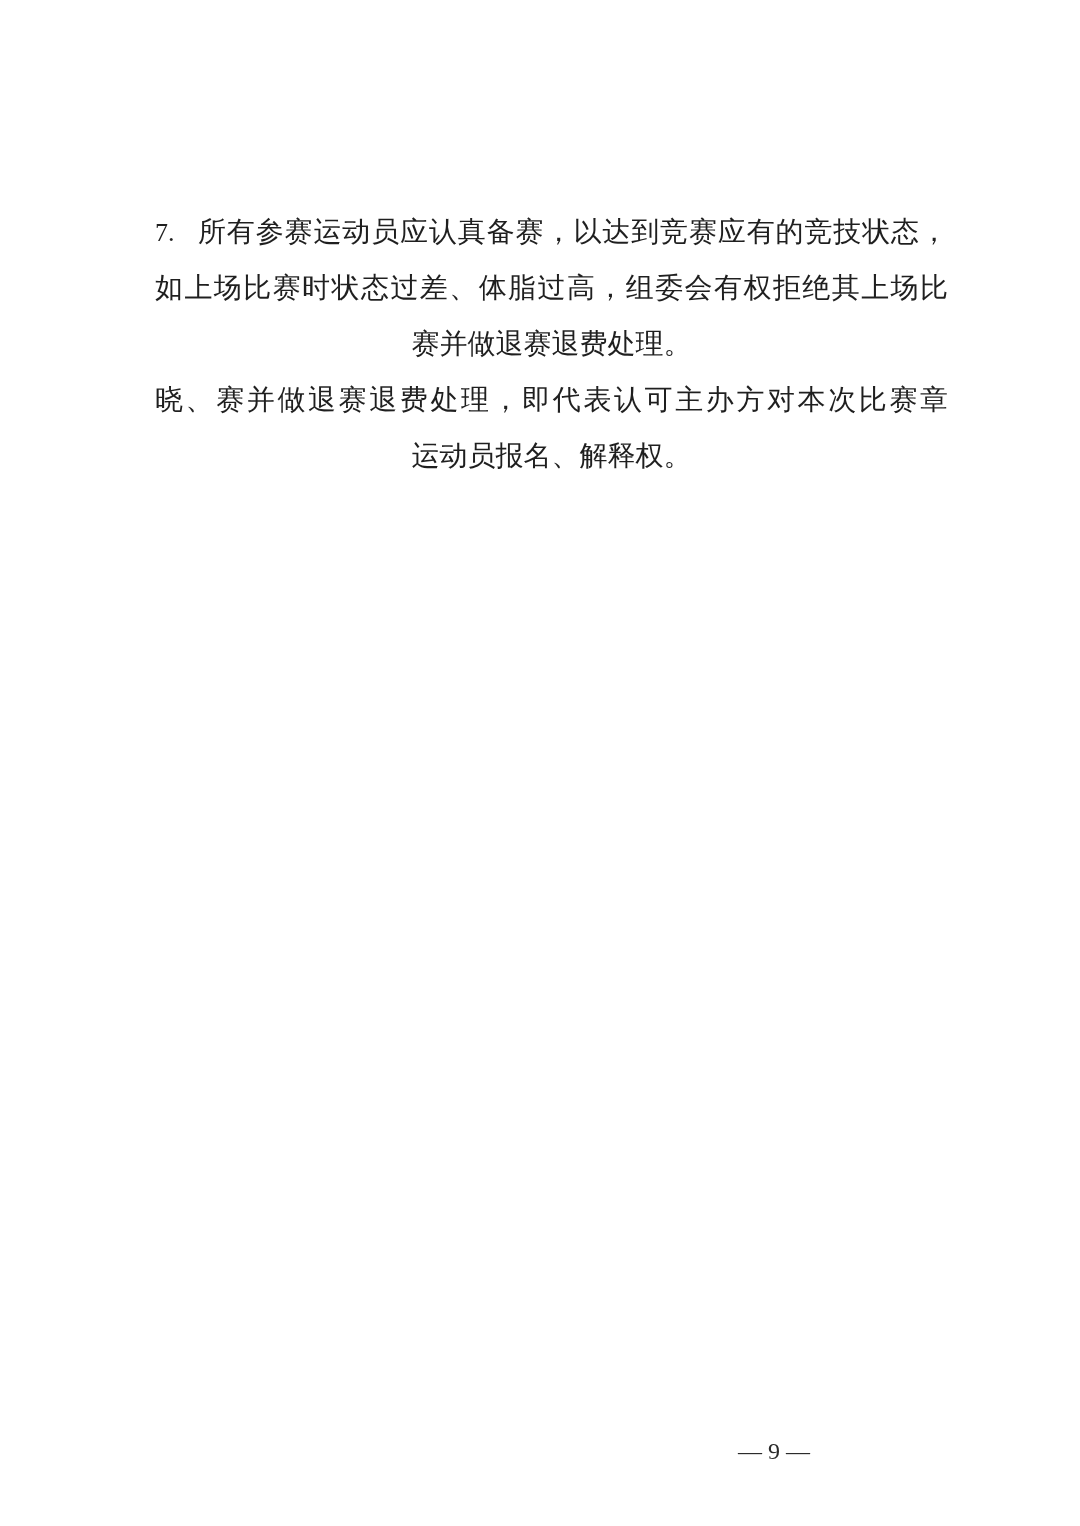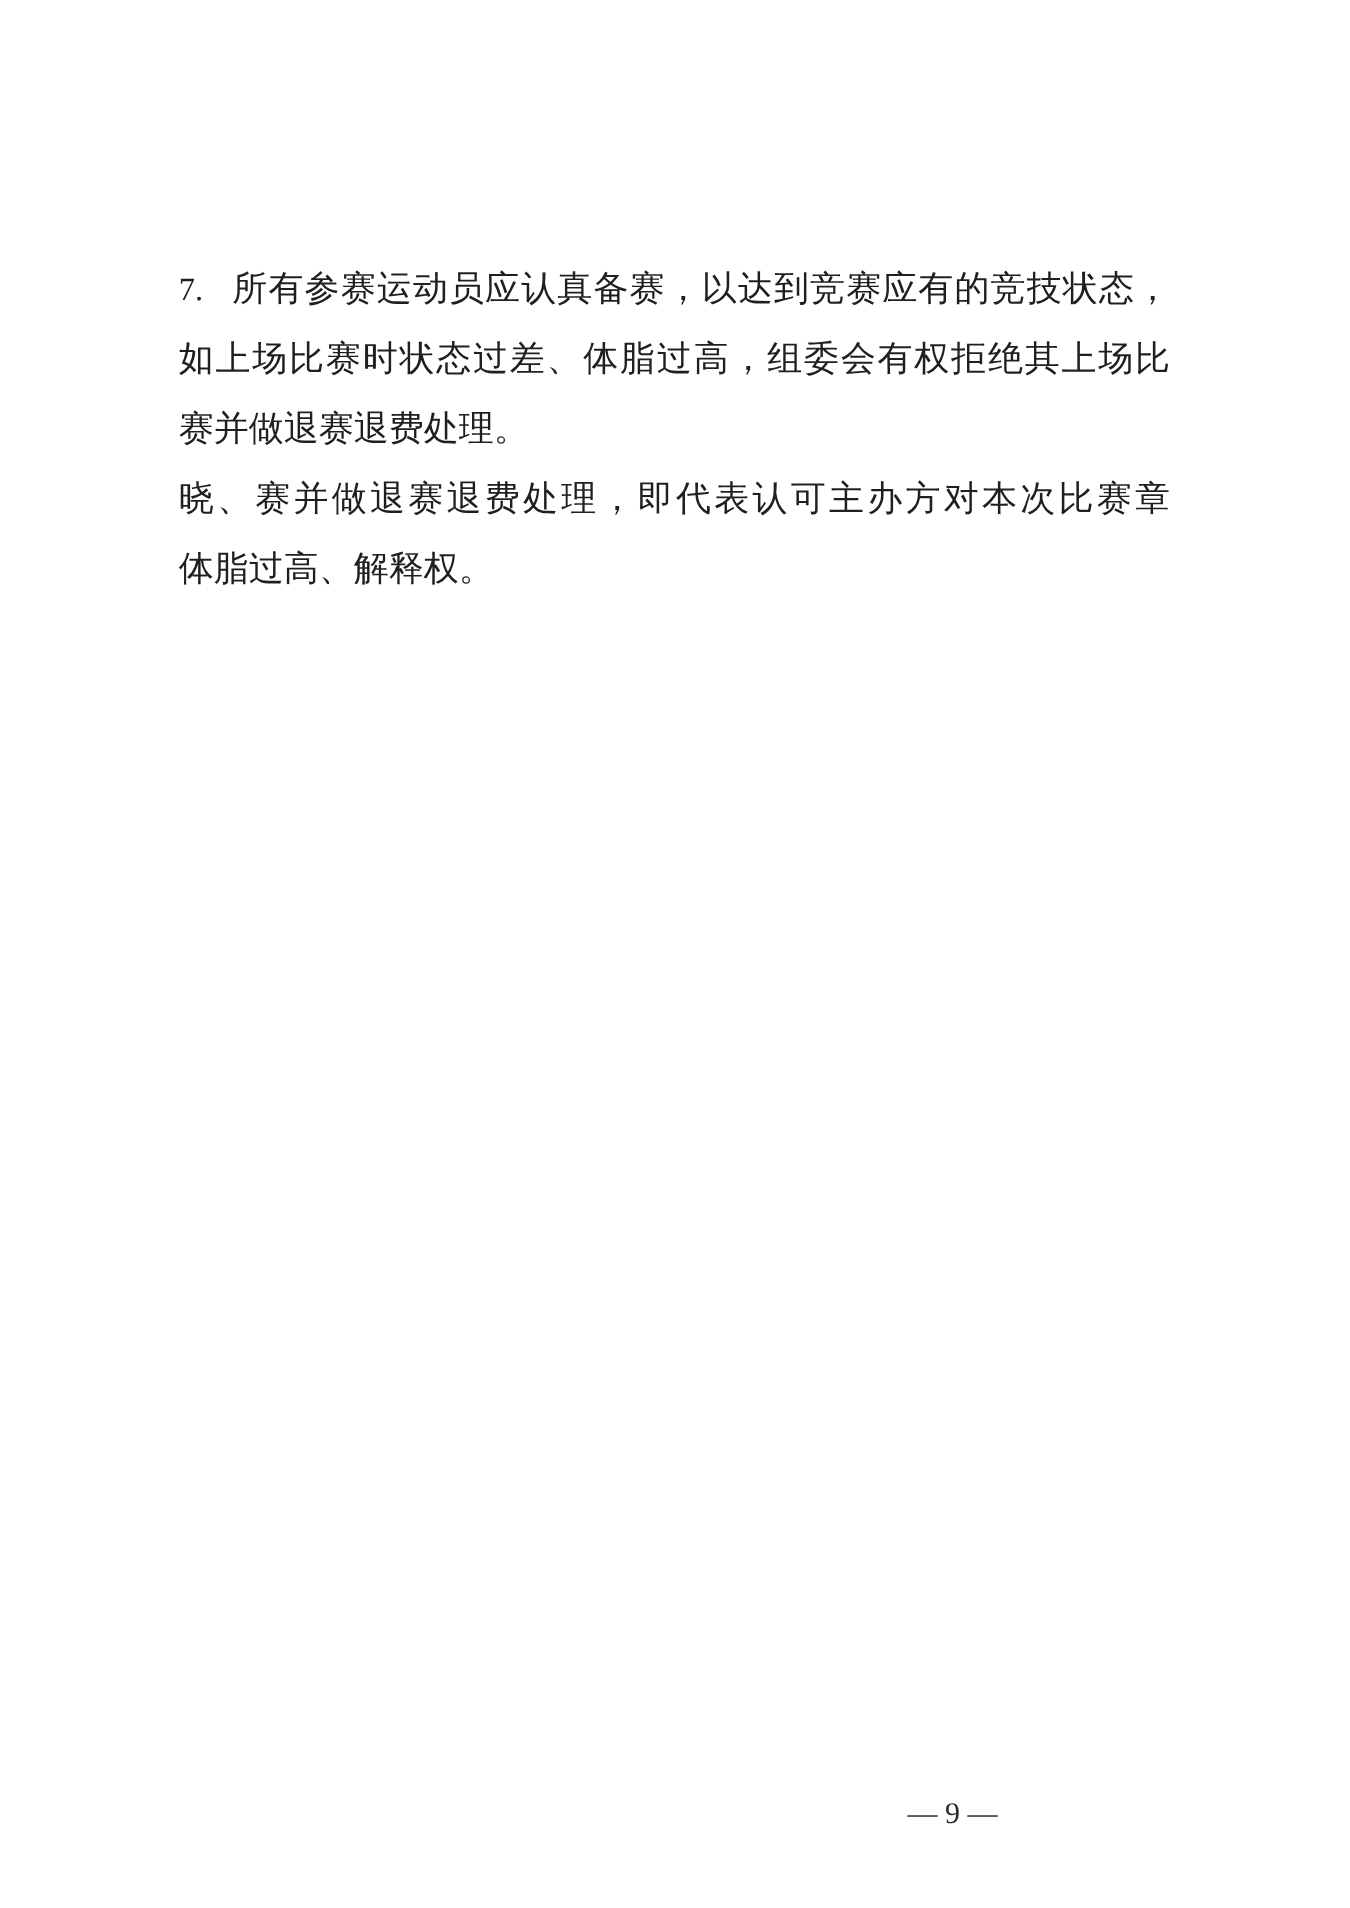--- a/index.html
+++ b/index.html
@@ -9,39 +9,39 @@
   body {
     width: 1080px;
     height: 1526px;
     background: #ffffff;
     font-family: "Liberation Serif", "DejaVu Serif", serif;
     position: relative;
     overflow: hidden;
   }
   .page {
     position: absolute;
-    left: 2px;
+    left: 14px;
     top: 0;
     width: 932px;
     height: 1526px;
     background: #ffffff;
   }
   .content {
     position: absolute;
     left: 141px;
     top: 204px;
     width: 793px;
     color: #1f1f1f;
   }
   .line {
     font-size: 28px;
     line-height: 56px;
     height: 56px;
     color: #1f1f1f;
-    text-align: left;
+    text-align: center;
   }
   .line.justify {
     text-align: justify;
     text-align-last: justify;
   }
   .num {
     display: inline-block;
     width: 42px;
     font-size: 26px;
     font-family: "Liberation Serif", "DejaVu Serif", serif;
@@ -67,19 +67,19 @@
 
     <div class="line justify"><span class="num">7.</span><span>所有参赛运动员应认真备赛，以达到竞赛应有的竞技状态，</span></div>
 
     <div class="line justify"><span>如上场比赛时状态过差、体脂过高，组委会有权拒绝其上场比</span></div>
 
     <div class="line"><span>赛并做退赛退费处理。</span></div>
 
 
     <div class="line justify"><span>晓、赛并做退赛退费处理，即代表认可主办方对本次比赛章</span></div>
 
-    <div class="line"><span>体脂过高、解释权。</span></div>
+    <div class="line"><span>运动员报名、解释权。</span></div>
 
   </div>
 
   <div class="page-number">— 9 —</div>
 
 </div>
 
 </body></html>

